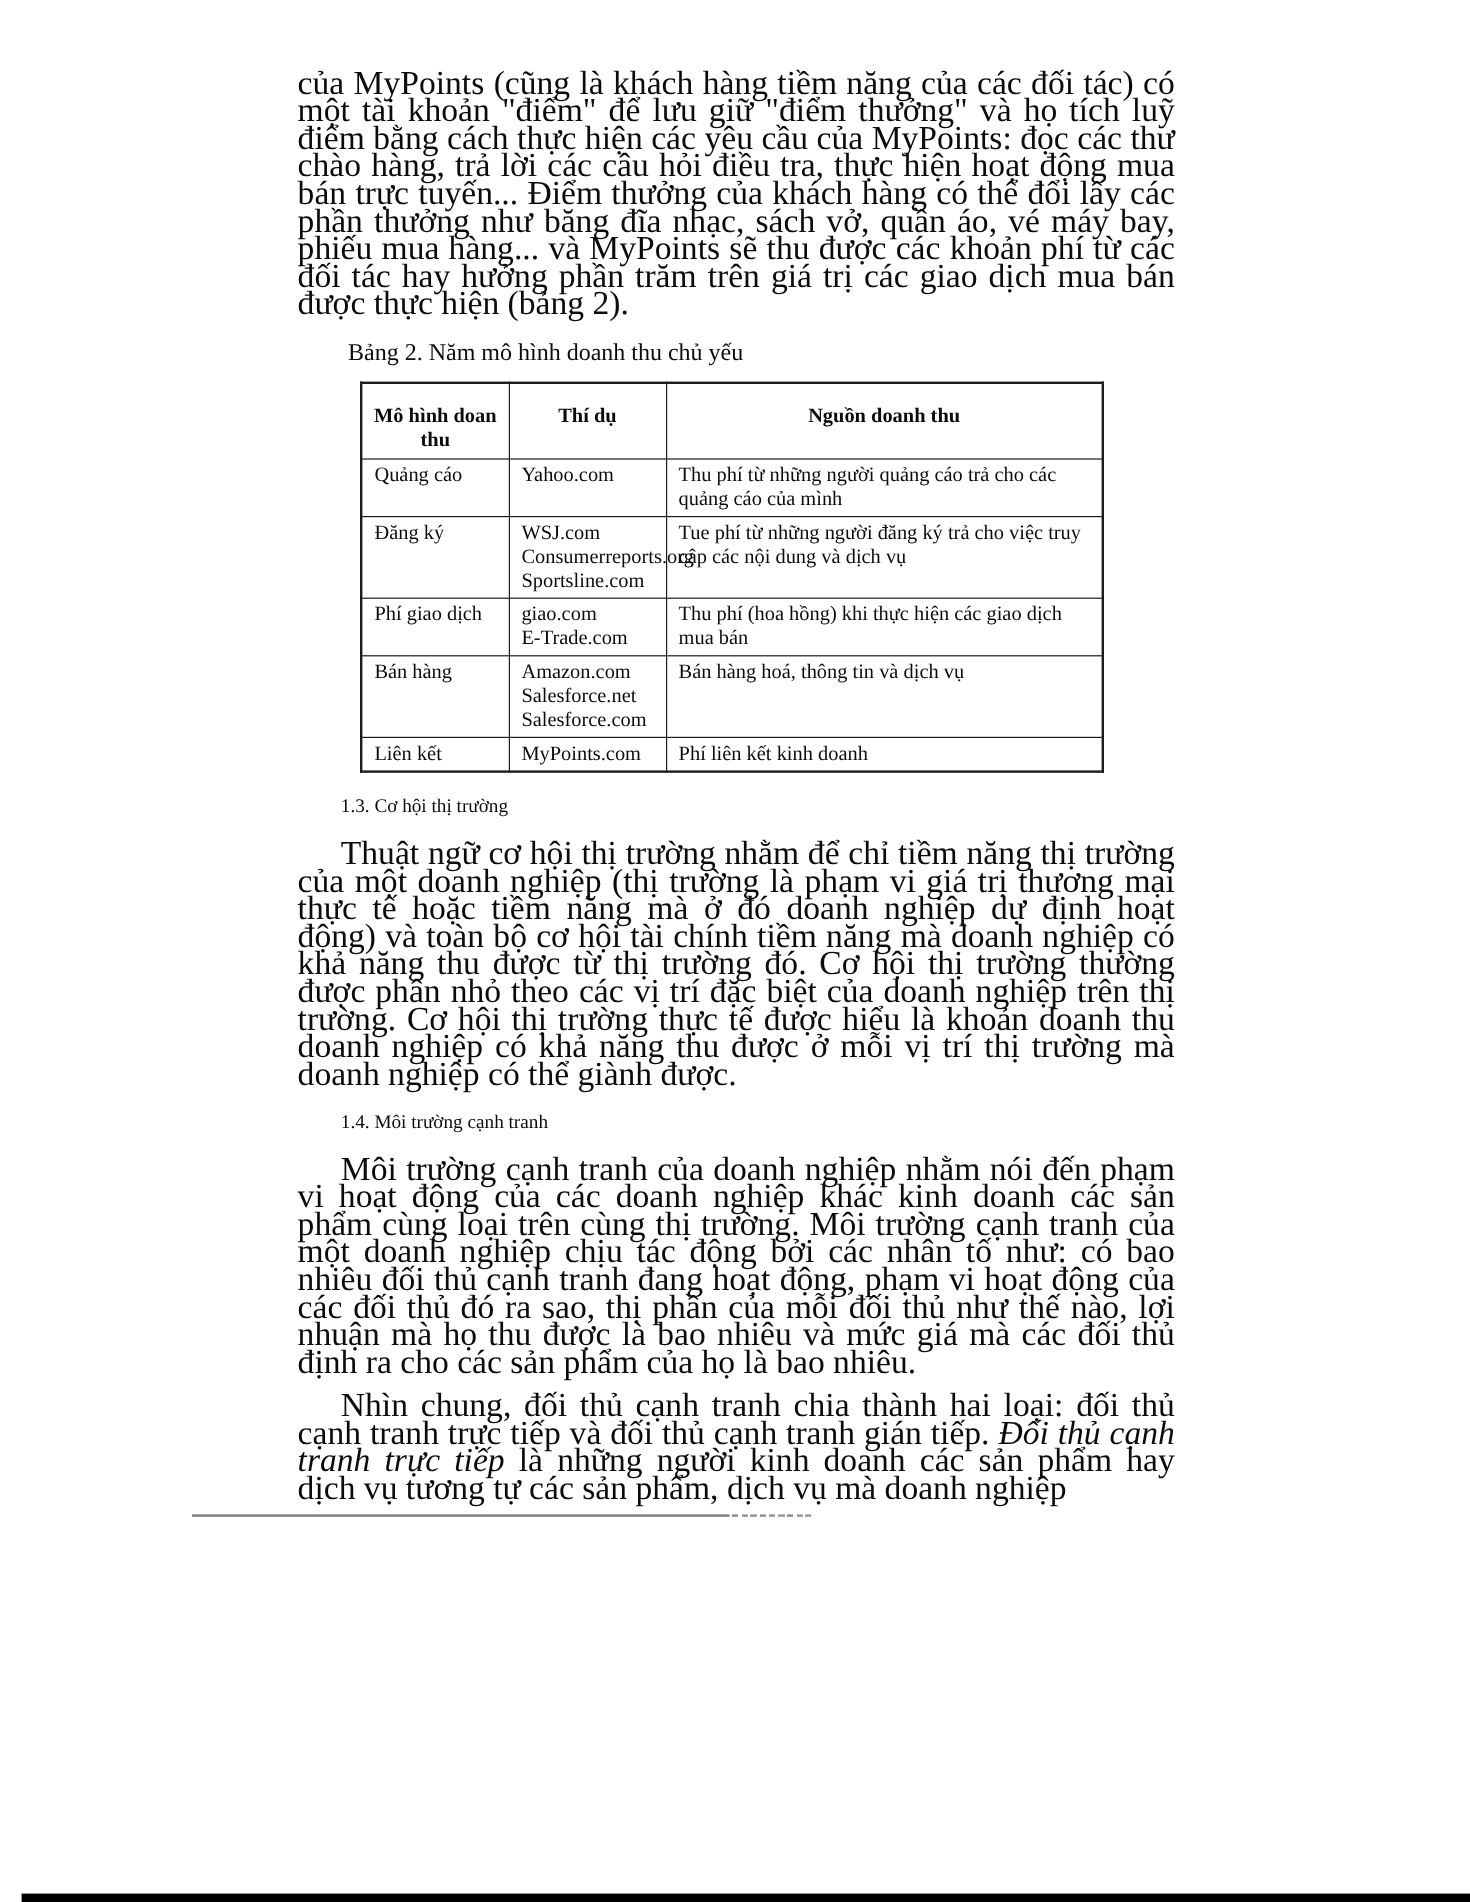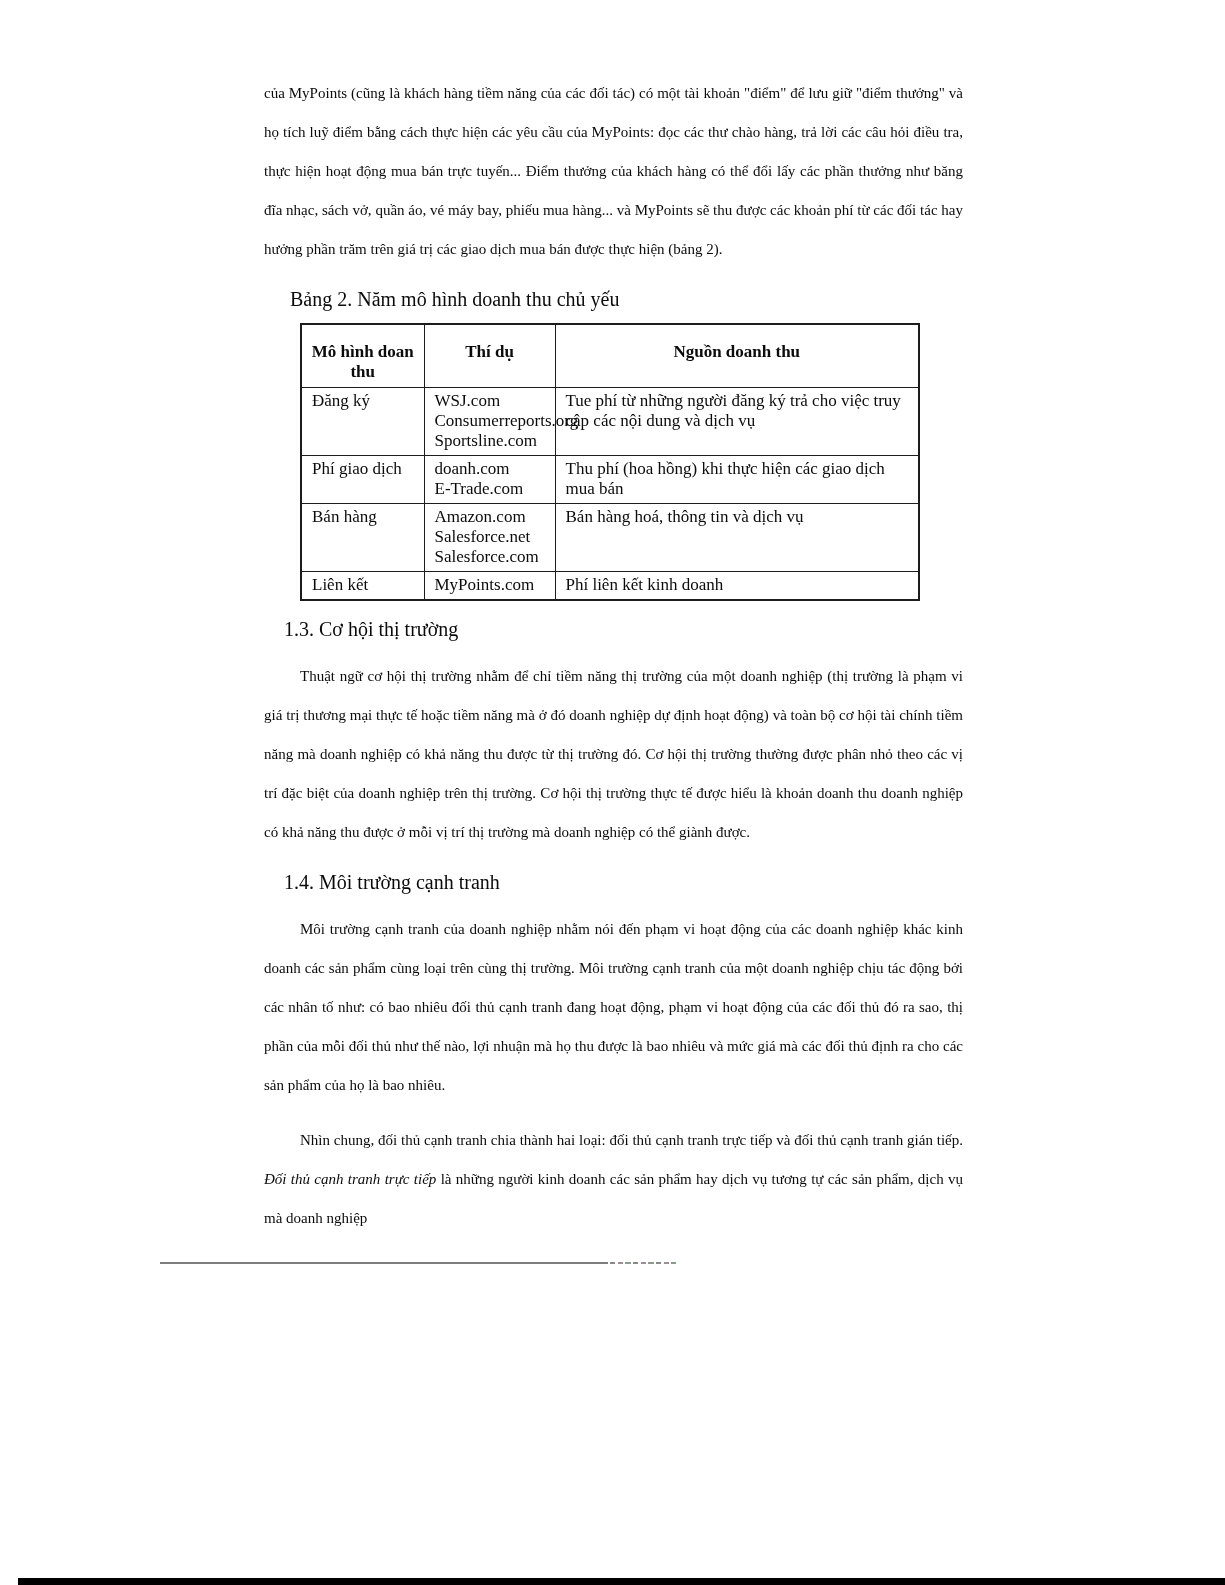--- a/index.html
+++ b/index.html
@@ -12,24 +12,24 @@
     font-family: "Liberation Serif", "DejaVu Serif", serif;
     color: #0b0b0b;
   }
   .content {
     position: absolute;
     left: 248px;
     top: 58px;
     width: 731px;
   }
   .body-par {
-    font-size: 15px;
-    line-height: 39px;
+    font-size: 28px;
+    line-height: 23px;
     text-align: justify;
-    margin: 16px;
+    margin: 0;
   }
   .indent { text-indent: 36px; }
   .mt { margin-top: 13px; }
   .caption {
     font-size: 20px;
     line-height: 29px;
     margin: 15px 0 0 42px;
   }
   .tbl-wrap { margin: 9px 0 0 52px; }
   table.revenue {
@@ -45,21 +45,21 @@
     vertical-align: top;
     padding: 3px 8px 4px 10px;
     text-align: left;
   }
   table.revenue th {
     font-weight: bold;
     text-align: center;
     padding: 17px 4px 5px;
   }
   .heading {
-    font-size: 20px;
+    font-size: 16px;
     line-height: 29px;
     font-weight: normal;
     margin: 14px 0 0 0;
     text-indent: 36px;
   }
   .ital { font-style: italic; }
   .footer-rule {
     position: absolute;
     top: 1262px;
     left: 160px;
@@ -108,32 +108,39 @@
         </colgroup>
         <thead>
           <tr>
             <th>Mô hình doan thu</th>
             <th>Thí dụ</th>
             <th>Nguồn doanh thu</th>
           </tr>
         </thead>
         <tbody>
           <tr>
+            <td>Quảng cáo</td>
+            <td>
+              <div>Yahoo.com</div>
+            </td>
+            <td>Thu phí từ những người quảng cáo trả cho các quảng cáo của mình</td>
+          </tr>
+          <tr>
             <td>Đăng ký</td>
             <td>
               <div>WSJ.com</div>
               <div>Consumerreports.org</div>
               <div>Sportsline.com</div>
             </td>
             <td>Tue phí từ những người đăng ký trả cho việc truy cập các nội dung và dịch vụ</td>
           </tr>
           <tr>
             <td>Phí giao dịch</td>
             <td>
-              <div>doanh.com</div>
+              <div>giao.com</div>
               <div>E-Trade.com</div>
             </td>
             <td>Thu phí (hoa hồng) khi thực hiện các giao dịch mua bán</td>
           </tr>
           <tr>
             <td>Bán hàng</td>
             <td>
               <div>Amazon.com</div>
               <div>Salesforce.net</div>
               <div>Salesforce.com</div>

